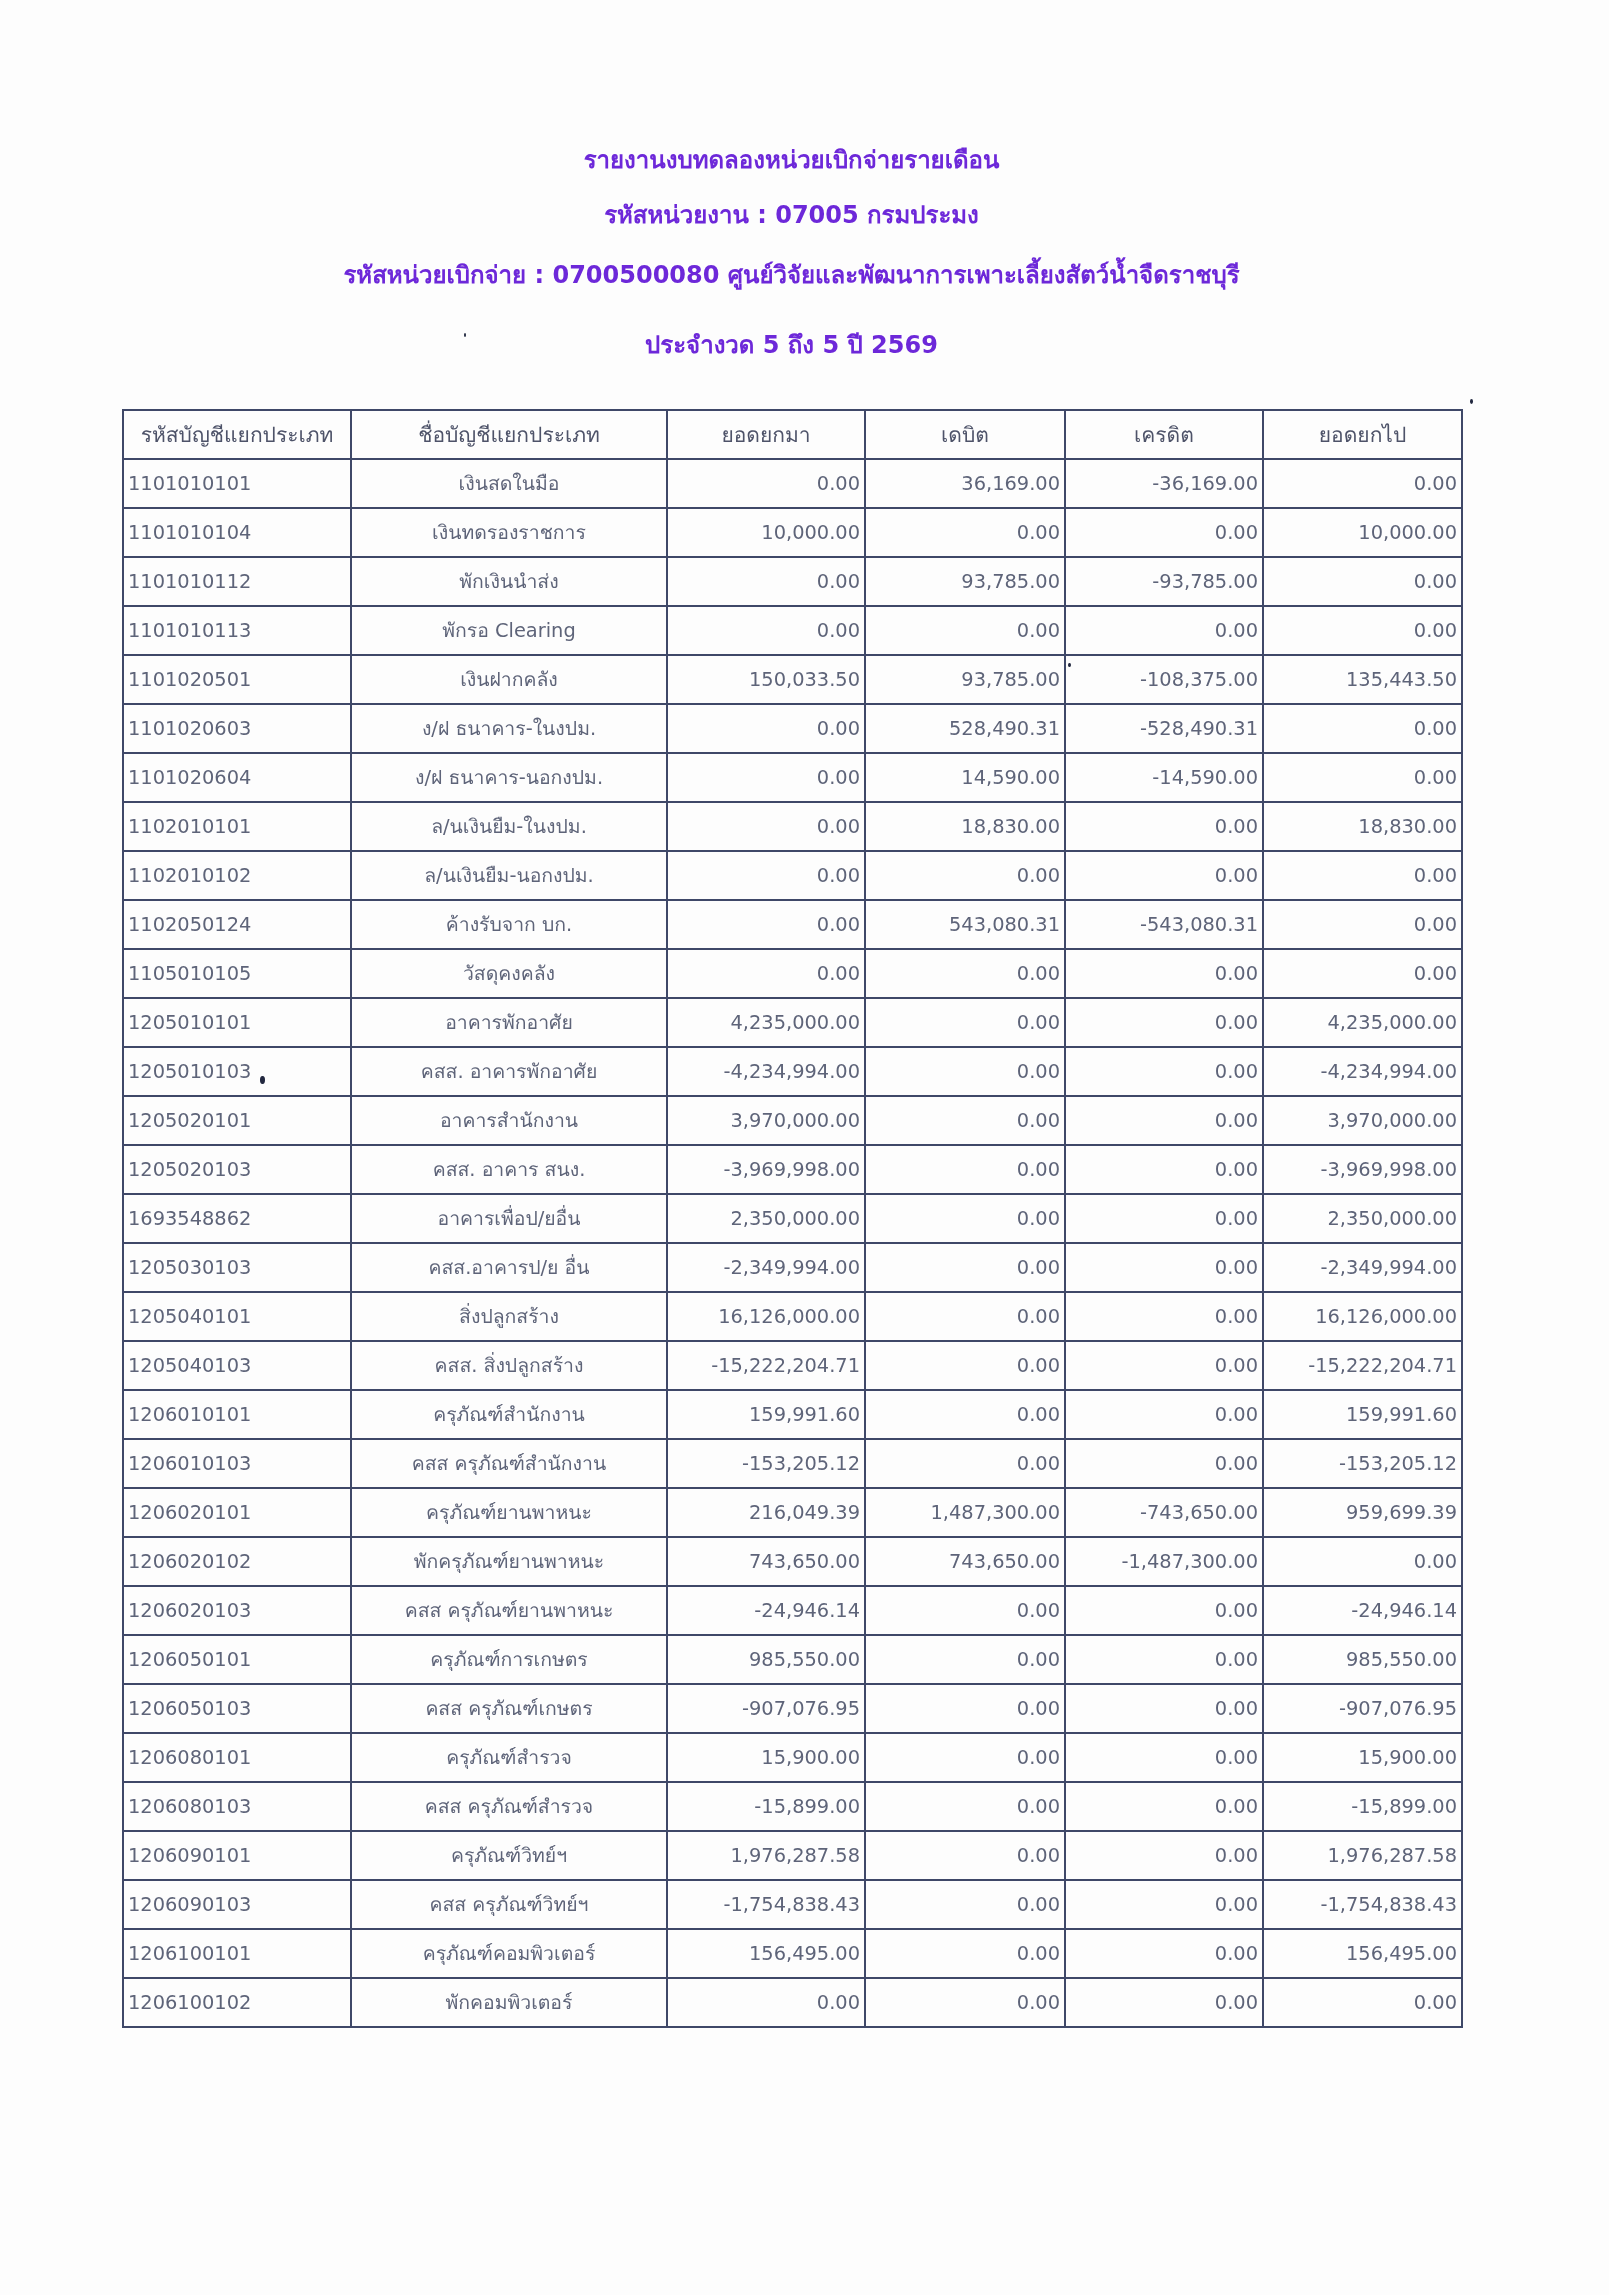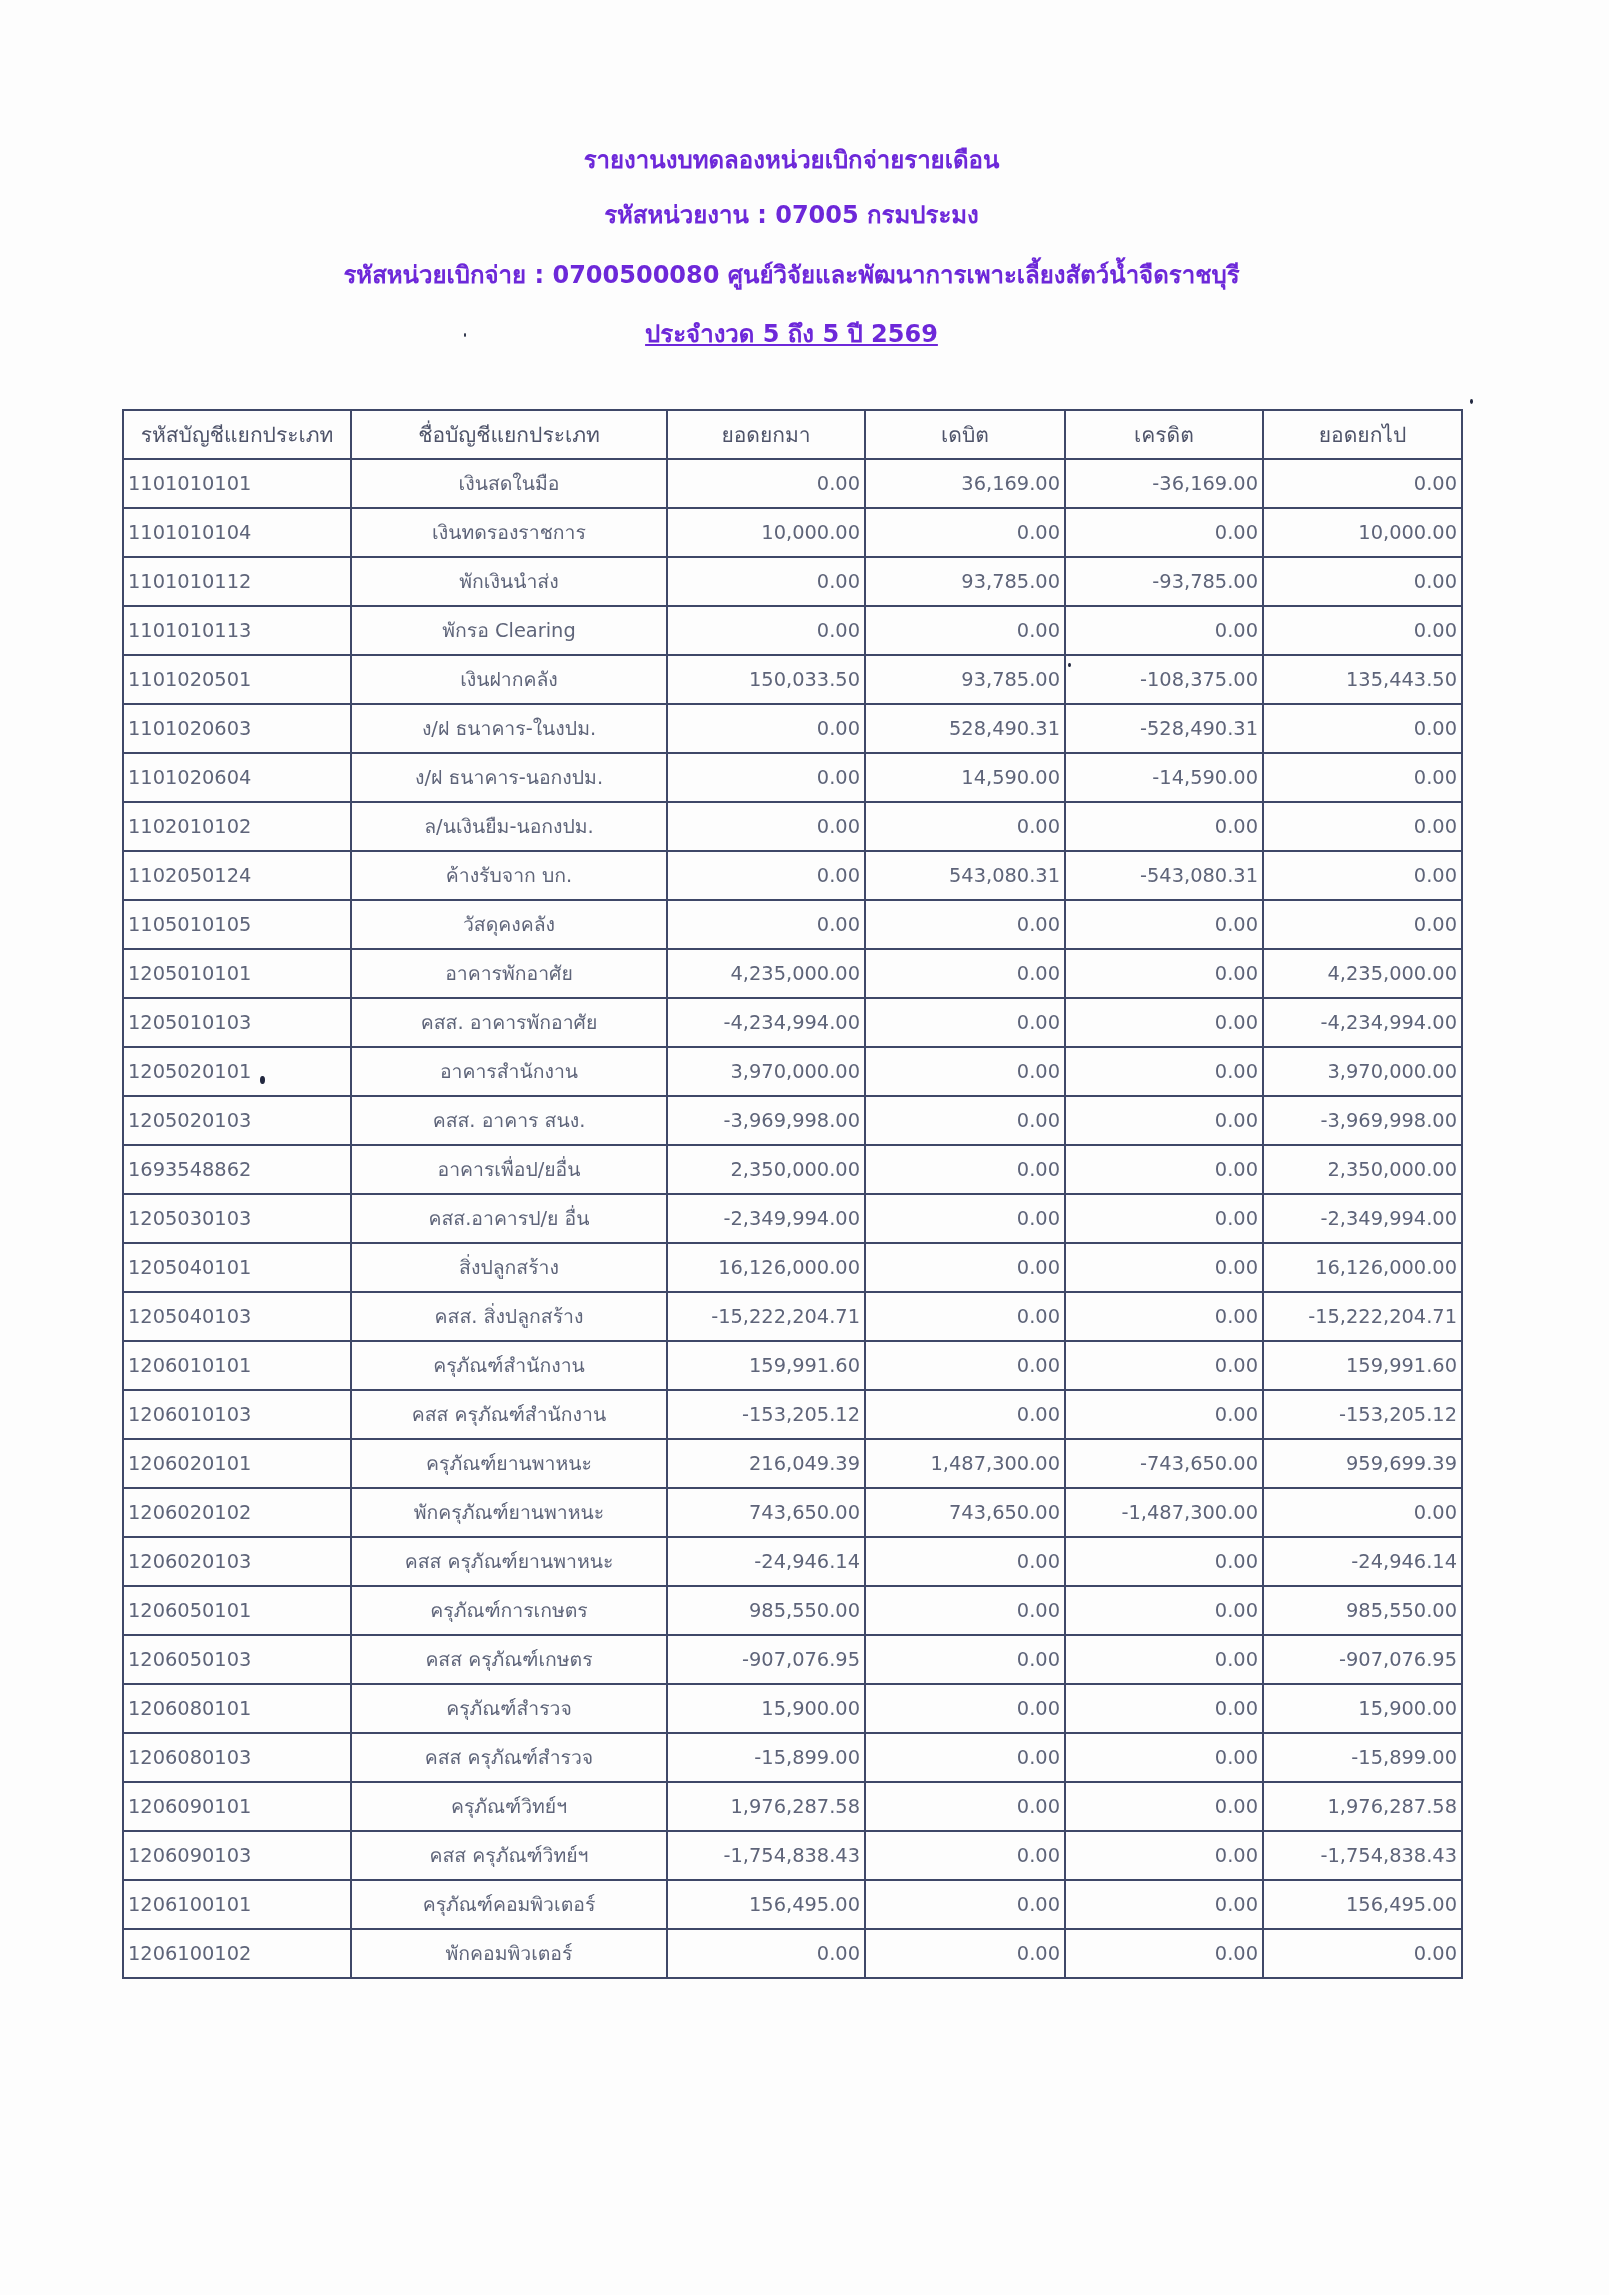--- a/index.html
+++ b/index.html
@@ -6,21 +6,21 @@
   body {
     width: 1609px; height: 2295px; background: #fdfdfd; position: relative; overflow: hidden;
     font-family: "DejaVu Sans", "Liberation Sans", sans-serif; color: #555b73;
   }
   .title-block { position: absolute; left: 0; width: 1609px; top: 0; }
   .title-line {
     position: absolute; left: 122px; width: 1339px; text-align: center;
     font-family: "DejaVu Sans", sans-serif; font-weight: bold; font-size: 24px; color: #6d28d9;
     line-height: 33px; white-space: nowrap;
   }
-  .t1 { top: 144px; } .t2 { top: 199px; } .t3 { top: 259px; } .t4 { top: 318px; text-decoration: underline; }
+  .t1 { top: 144px; } .t2 { top: 199px; } .t3 { top: 259px; } .t4 { top: 329px; }
   table.report {
     position: absolute; left: 122px; top: 409px; width: 1339px;
     border-collapse: collapse; table-layout: fixed;
   }
   table.report td, table.report th {
     border: 2px solid #3f4868; height: 47px; padding: 0 4px;
     font-family: "DejaVu Sans", sans-serif; font-size: 19.4px; font-weight: normal;
     color: #5e6479; white-space: nowrap; overflow: hidden;
   }
   table.report th { text-align: center; color: #4e5369; font-size: 21px; }
@@ -111,20 +111,28 @@
       </tr>
       <tr>
         <td class="code">1101020604</td>
         <td class="name">ง/ฝ ธนาคาร-นอกงปม.</td>
         <td class="num">0.00</td>
         <td class="num">14,590.00</td>
         <td class="num">-14,590.00</td>
         <td class="num">0.00</td>
       </tr>
       <tr>
+        <td class="code">1102010101</td>
+        <td class="name">ล/นเงินยืม-ในงปม.</td>
+        <td class="num">0.00</td>
+        <td class="num">18,830.00</td>
+        <td class="num">0.00</td>
+        <td class="num">18,830.00</td>
+      </tr>
+      <tr>
         <td class="code">1102010102</td>
         <td class="name">ล/นเงินยืม-นอกงปม.</td>
         <td class="num">0.00</td>
         <td class="num">0.00</td>
         <td class="num">0.00</td>
         <td class="num">0.00</td>
       </tr>
       <tr>
         <td class="code">1102050124</td>
         <td class="name">ค้างรับจาก บก.</td>

